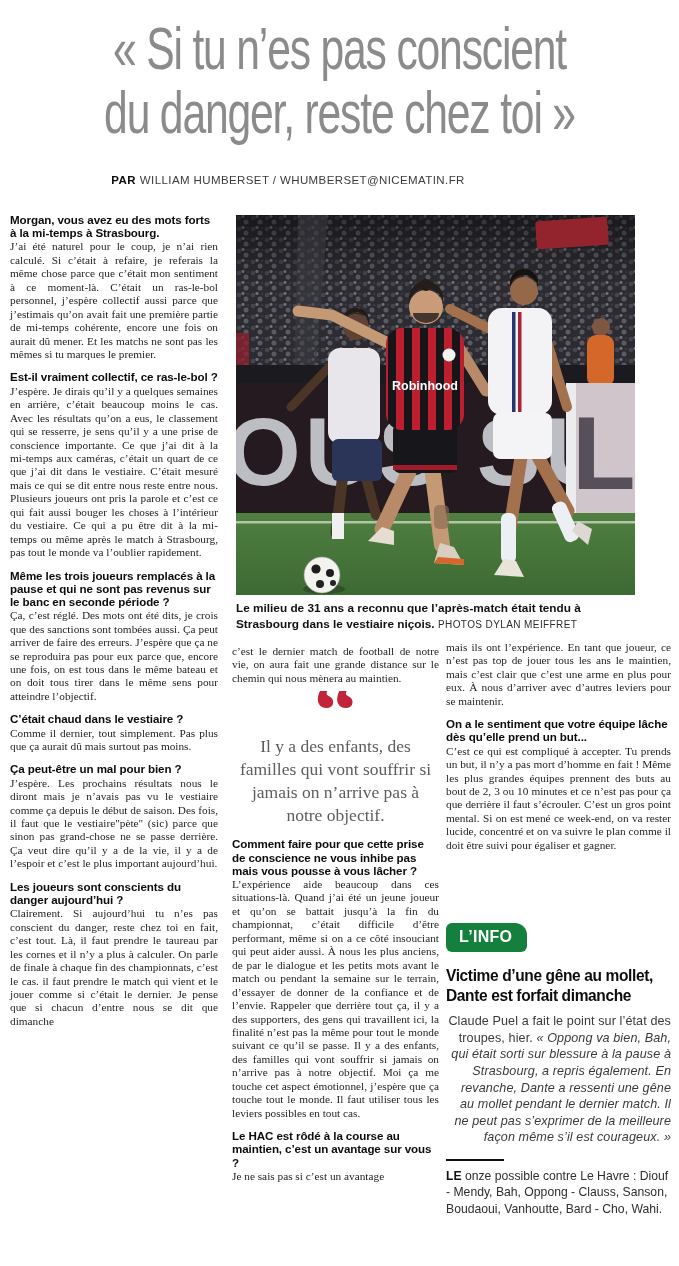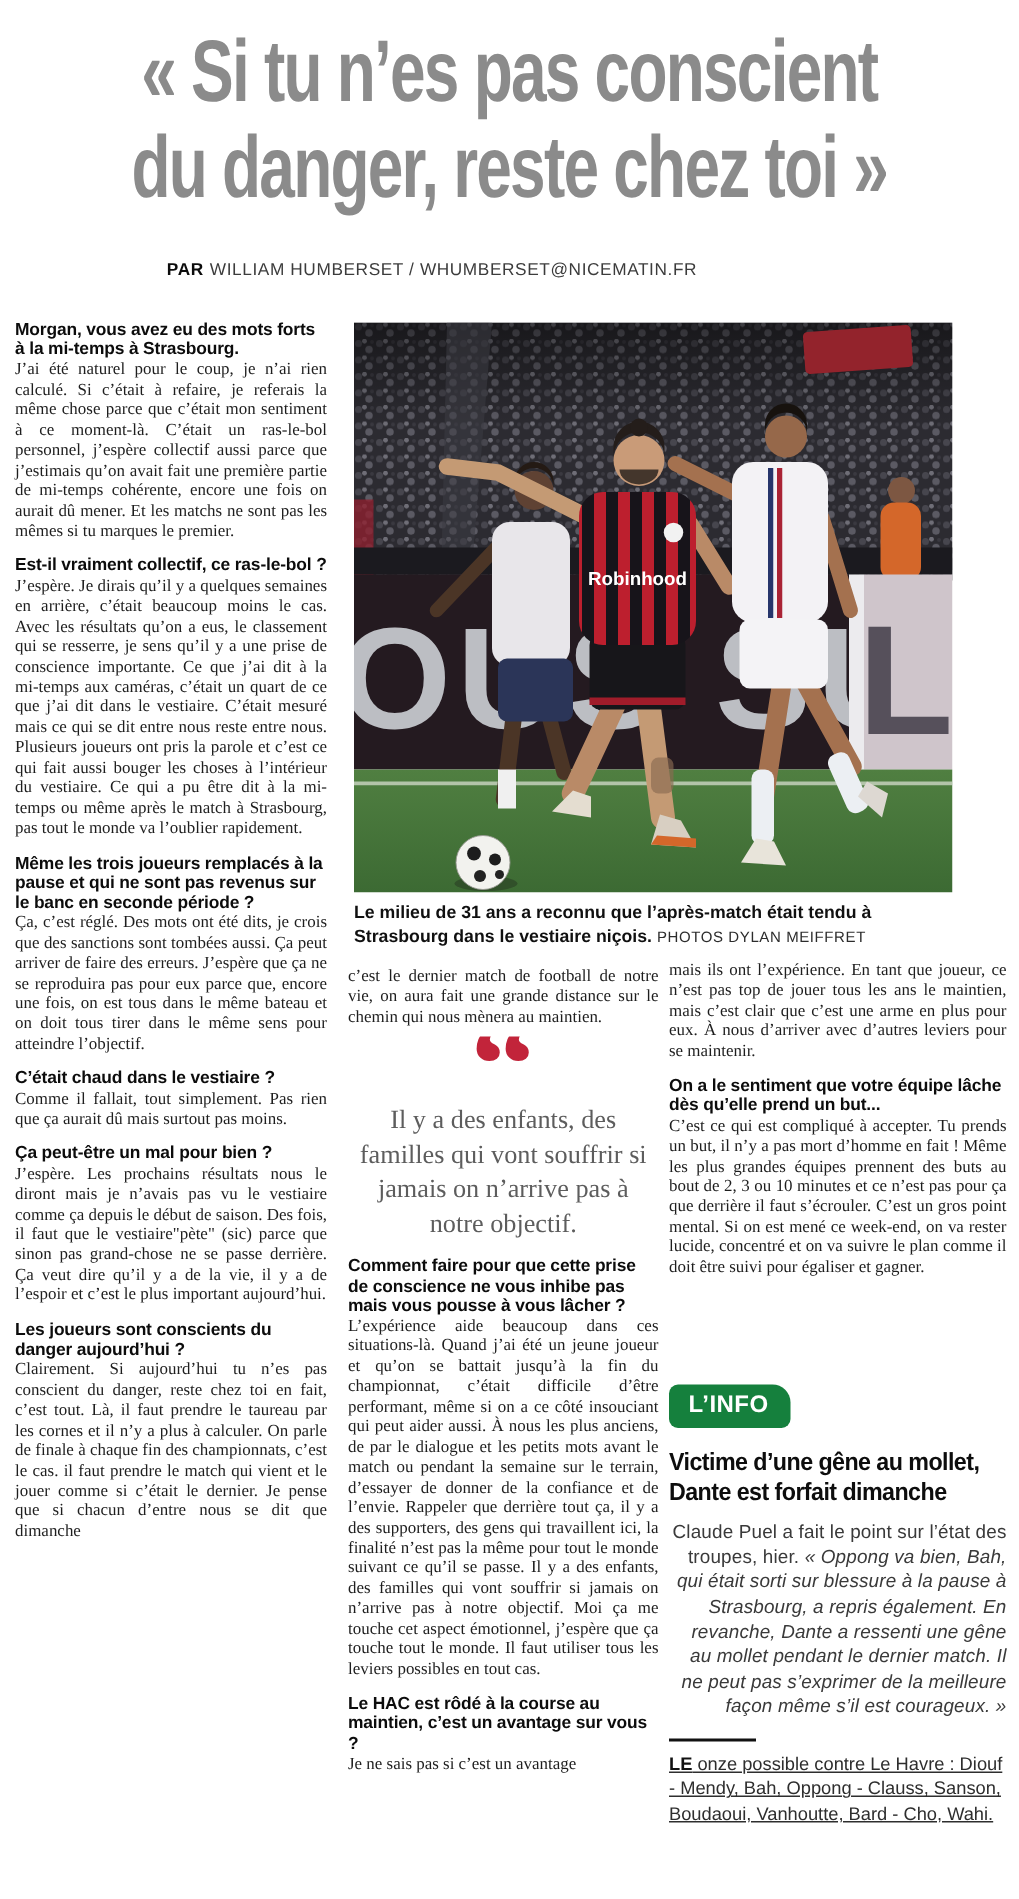--- a/index.html
+++ b/index.html
@@ -1,20 +1,20 @@
 <!DOCTYPE html>
 <html><head>
 <meta charset="utf-8">
 <style>
   html,body{margin:0;padding:0;background:#e9e9e9;}
   #page{position:relative;width:679px;height:1266px;background:#ffffff;overflow:hidden;
         font-family:"Liberation Serif",serif;color:#1d1d1d;}
   
   #headline{position:absolute;top:16px;left:0;width:679px;text-align:center;
-            font-family:"Liberation Sans",sans-serif;font-weight:700;color:#8b8b8b;}
+            font-family:"Liberation Sans",sans-serif;font-weight:400;color:#8b8b8b;}
   .hl-line{white-space:nowrap;font-size:54px;line-height:64px;letter-spacing:-1.5px;
            transform:scaleX(.79) scaleY(1.08);transform-origin:50% 50%;}
   
   #byline{position:absolute;top:174px;left:0;width:576px;text-align:center;
           font-family:"Liberation Sans",sans-serif;font-size:11.5px;letter-spacing:.4px;color:#3c3c3c;}
   #byline .by-prefix{font-weight:800;color:#0c0c0c;margin-right:4px;}
   
   .col{position:absolute;}
   #col-left{left:10px;top:213px;width:208px;}
   #col-mid{left:232px;top:645px;width:207px;}
@@ -37,21 +37,21 @@
   
   #info-box{margin-top:42px;font-family:"Liberation Sans",sans-serif;}
   #info-badge{display:inline-block;background:#15803d;color:#ffffff;font-weight:800;
               font-size:16px;letter-spacing:.3px;padding:5px 15px 6px 13px;
               border-radius:6px 12px 6px 6px;margin-top:29px;}
   #info-title{margin:13px 0 8px 0;font-weight:800;font-size:16.5px;line-height:20px;
               color:#0d0d0d;letter-spacing:-.4px;transform:scaleX(.94);transform-origin:0 0;width:106%;}
   #info-body{font-size:12.6px;line-height:16.6px;color:#3a3a3a;letter-spacing:.1px;text-align:right;margin:0;}
   #info-body .info-quote{font-style:italic;}
   #info-divider{width:58px;border:0;border-top:2px solid #111;margin:13px 0 7px 0;}
-  #lineup{font-size:12.2px;line-height:16.4px;color:#2e2e2e;margin:0;text-decoration:underline;}
+  #lineup{font-size:12.2px;line-height:16.4px;color:#2e2e2e;margin:0;}
   #lineup .lineup-lead{font-weight:800;color:#111;}
 </style>
 </head>
 <body>
 
 <div id="page">
 
   <div id="headline">
     <div class="hl-line">« Si tu n’es pas conscient</div>
     <div class="hl-line">du danger, reste chez toi »</div>
@@ -62,21 +62,21 @@
   </div>
 
   <div class="col" id="col-left">
     <p class="q first">Morgan, vous avez eu des mots forts à la mi-temps à Strasbourg.</p>
     <p class="a">J’ai été naturel pour le coup, je n’ai rien calculé. Si c’était à refaire, je referais la même chose parce que c’était mon sentiment à ce moment-là. C’était un ras-le-bol personnel, j’espère collectif aussi parce que j’estimais qu’on avait fait une première partie de mi-temps cohérente, encore une fois on aurait dû mener. Et les matchs ne sont pas les mêmes si tu marques le premier.</p>
     <p class="q">Est-il vraiment collectif, ce ras-le-bol ?</p>
     <p class="a">J’espère. Je dirais qu’il y a quelques semaines en arrière, c’était beaucoup moins le cas. Avec les résultats qu’on a eus, le classement qui se resserre, je sens qu’il y a une prise de conscience importante. Ce que j’ai dit à la mi-temps aux caméras, c’était un quart de ce que j’ai dit dans le vestiaire. C’était mesuré mais ce qui se dit entre nous reste entre nous. Plusieurs joueurs ont pris la parole et c’est ce qui fait aussi bouger les choses à l’intérieur du vestiaire. Ce qui a pu être dit à la mi-temps ou même après le match à Strasbourg, pas tout le monde va l’oublier rapidement.</p>
     <p class="q">Même les trois joueurs remplacés à la pause et qui ne sont pas revenus sur le banc en seconde période ?</p>
     <p class="a">Ça, c’est réglé. Des mots ont été dits, je crois que des sanctions sont tombées aussi. Ça peut arriver de faire des erreurs. J’espère que ça ne se reproduira pas pour eux parce que, encore une fois, on est tous dans le même bateau et on doit tous tirer dans le même sens pour atteindre l’objectif.</p>
     <p class="q">C’était chaud dans le vestiaire ?</p>
-    <p class="a">Comme il fallait, tout simplement. Pas rien que ça aurait dû mais surtout pas moins.</p>
+    <p class="a">Comme il dernier, tout simplement. Pas plus que ça aurait dû mais surtout pas moins.</p>
     <p class="q">Ça peut-être un mal pour bien ?</p>
     <p class="a">J’espère. Les prochains résultats nous le diront mais je n’avais pas vu le vestiaire comme ça depuis le début de saison. Des fois, il faut que le vestiaire"pète" (sic) parce que sinon pas grand-chose ne se passe derrière. Ça veut dire qu’il y a de la vie, il y a de l’espoir et c’est le plus important aujourd’hui.</p>
     <p class="q">Les joueurs sont conscients du danger aujourd’hui ?</p>
     <p class="a">Clairement. Si aujourd’hui tu n’es pas conscient du danger, reste chez toi en fait, c’est tout. Là, il faut prendre le taureau par les cornes et il n’y a plus à calculer. On parle de finale à chaque fin des championnats, c’est le cas. il faut prendre le match qui vient et le jouer comme si c’était le dernier. Je pense que si chacun d’entre nous se dit que dimanche</p>
   </div>
 
   <div id="photo">
     <svg width="399" height="380" viewBox="0 0 399 380" xmlns="http://www.w3.org/2000/svg">
       <defs>
         <pattern id="crowd" width="14" height="11" patternUnits="userSpaceOnUse">

